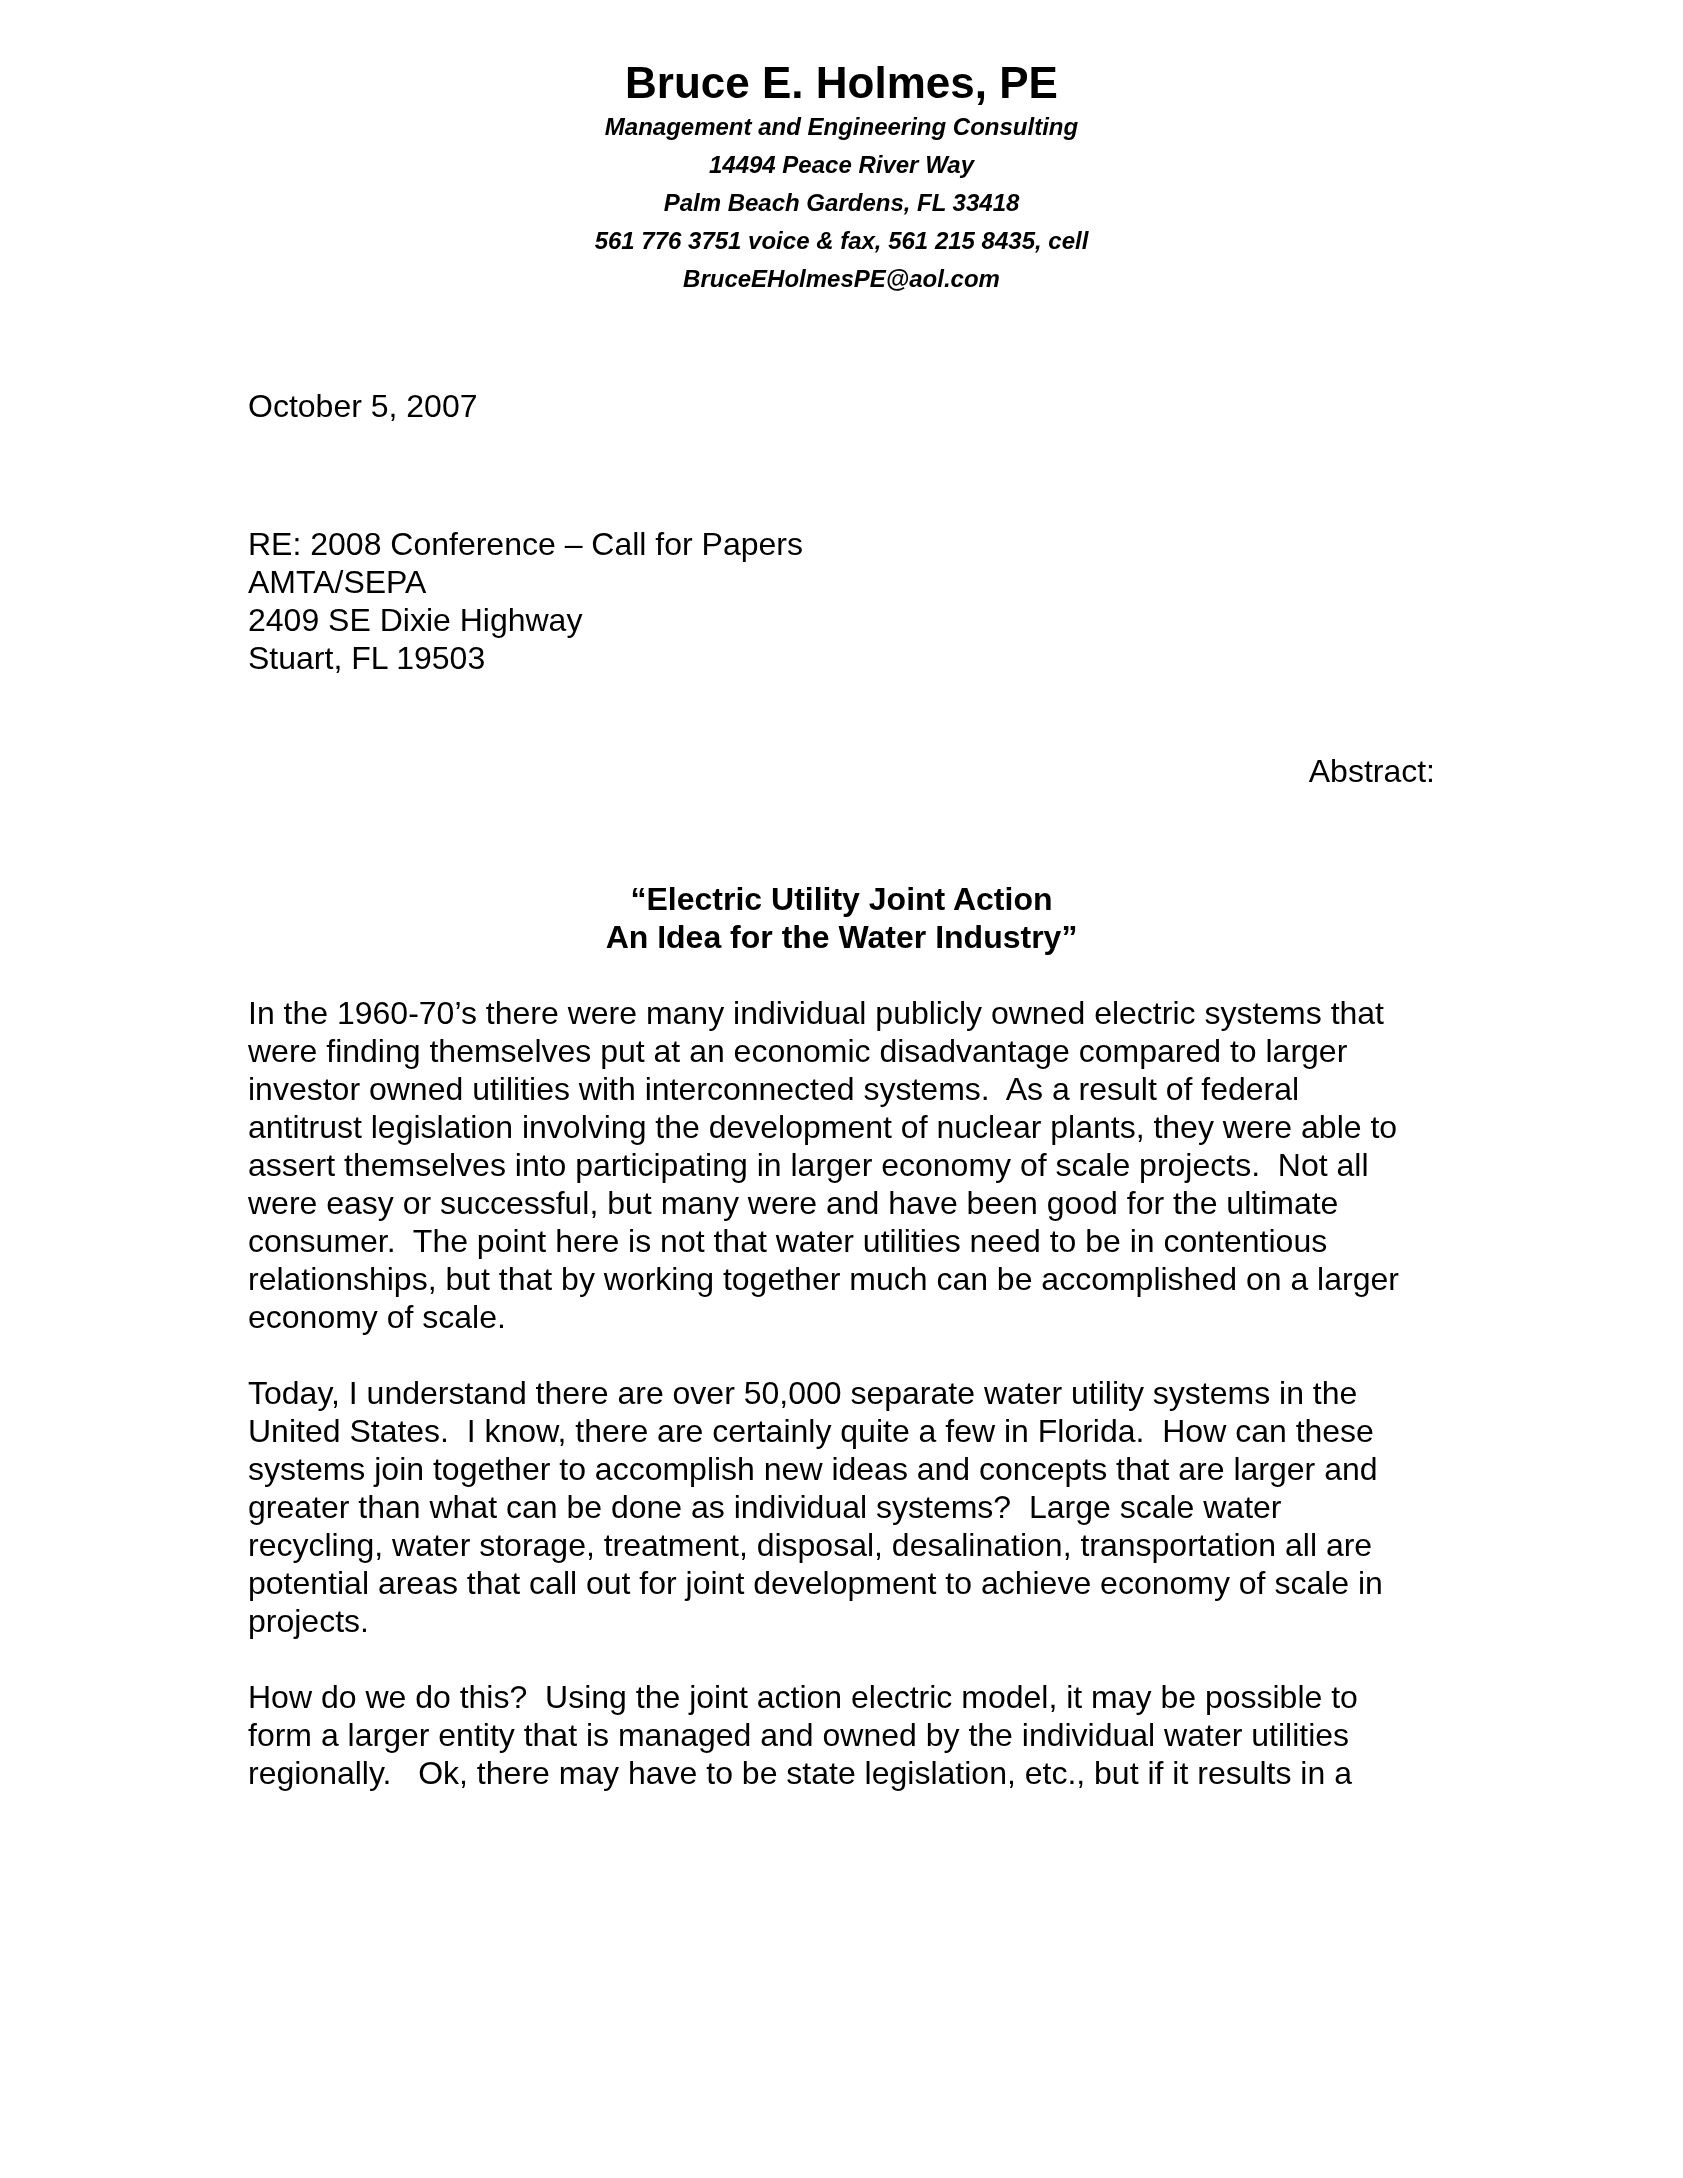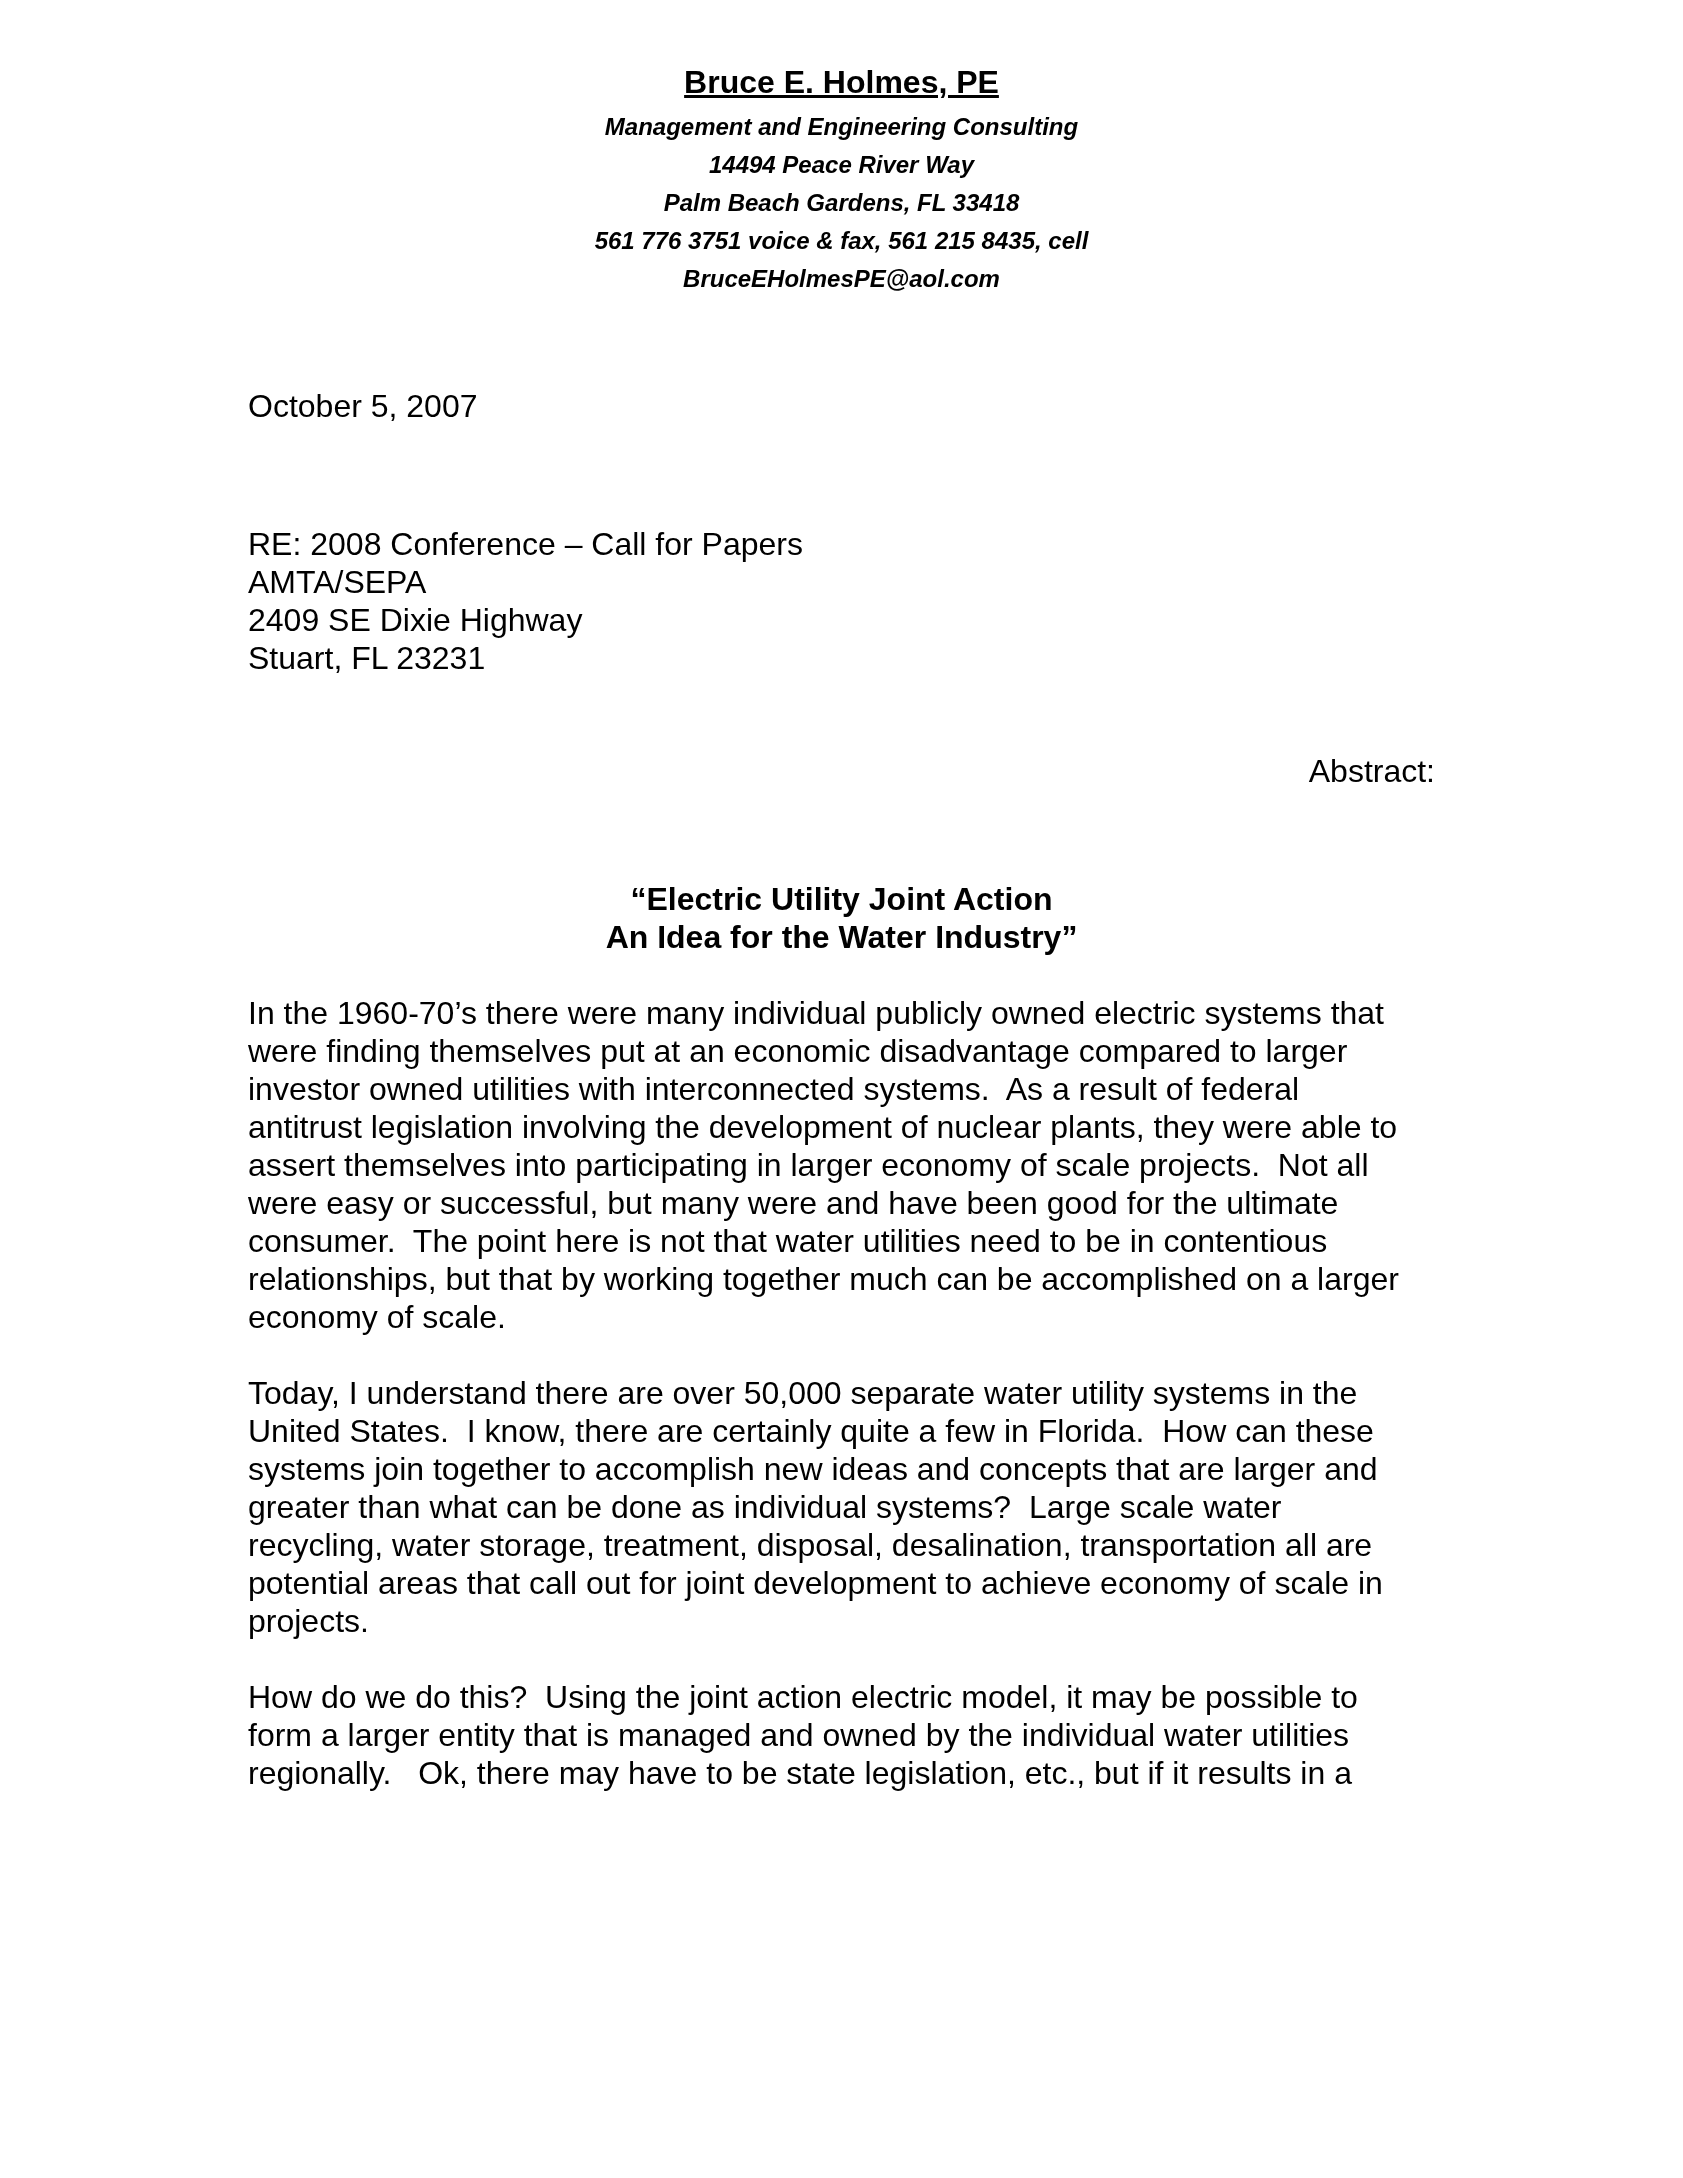--- a/index.html
+++ b/index.html
@@ -18,24 +18,23 @@
     font-family: "Liberation Sans", sans-serif;
     font-size: 32px;
     line-height: 38px;
     overflow: hidden;
   }
   .letterhead {
     text-align: center;
     font-weight: bold;
   }
   .lh-name {
-    font-size: 32px;
+    font-size: 44px;
     line-height: 51px;
     font-weight: bold;
-    text-decoration: underline;
   }
   .lh-line {
     font-size: 24px;
     line-height: 38px;
     font-weight: bold;
     font-style: italic;
   }
   .date-line {
     margin-top: 89px;
   }
@@ -69,21 +68,21 @@
     <div class="lh-line">561 776 3751 voice &amp; fax, 561 215 8435, cell</div>
     <div class="lh-line">BruceEHolmesPE@aol.com</div>
   </header>
 
   <div class="date-line">October 5, 2007</div>
 
   <div class="re-block">
     <div>RE: 2008 Conference – Call for Papers</div>
     <div>AMTA/SEPA</div>
     <div>2409 SE Dixie Highway</div>
-    <div>Stuart, FL 23231</div>
+    <div>Stuart, FL 19503</div>
   </div>
 
   <div class="abstract-label">Abstract:</div>
 
   <div class="title-block">
     <div>“Electric Utility Joint Action</div>
     <div>An Idea for the Water Industry”</div>
   </div>
 
   <p class="para">In the 1960-70’s there were many individual publicly owned electric systems that

